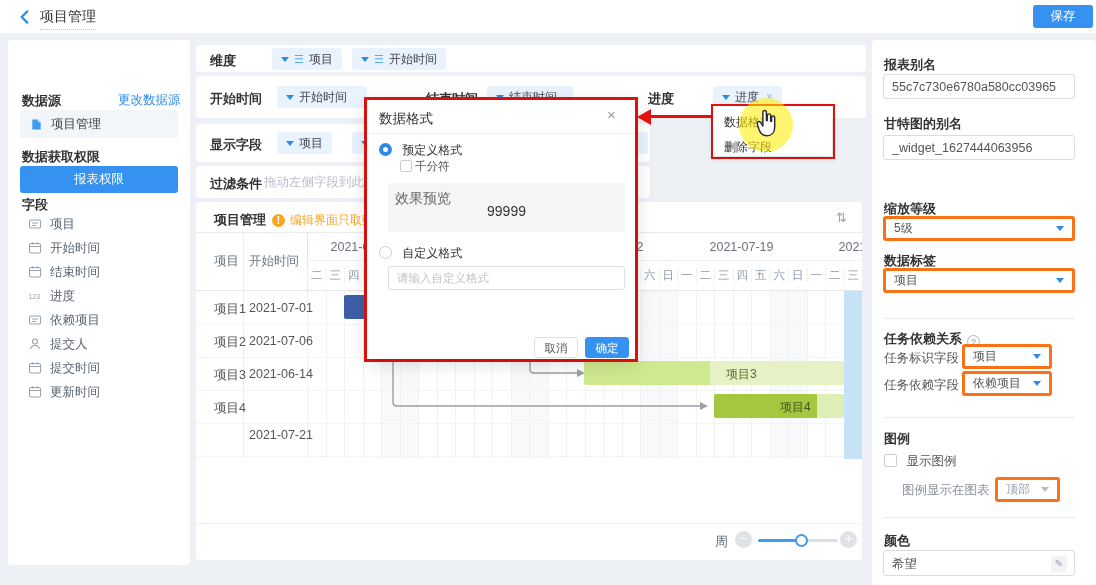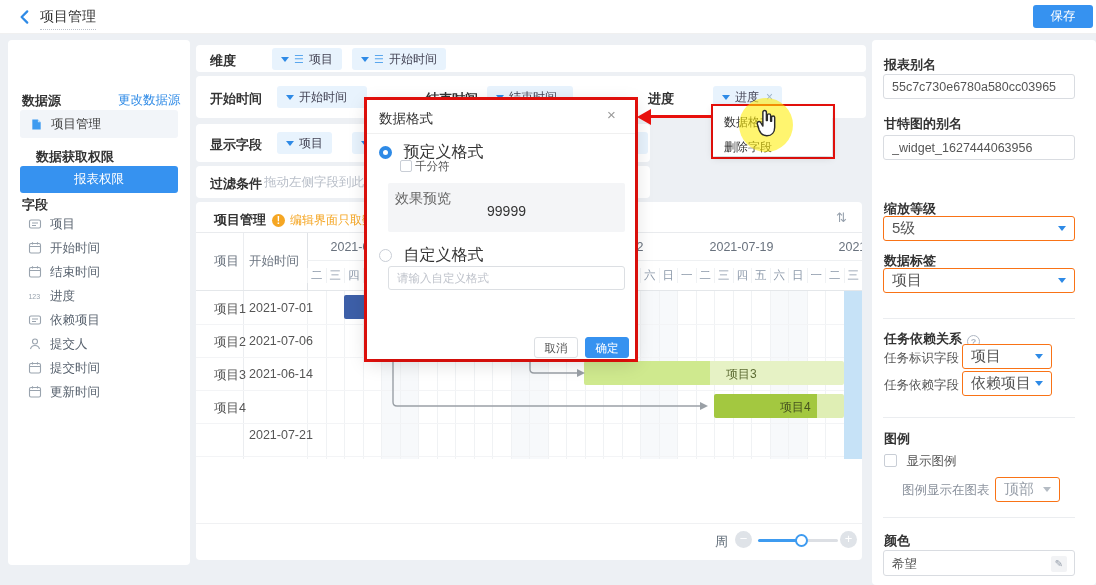--- a/index.html
+++ b/index.html
@@ -64,39 +64,39 @@
   .zbtn { position:absolute; top:7px; width:17px; height:17px; border-radius:50%; background:#dfe3e8; color:#fff; text-align:center; line-height:15px; font-size:13px; cursor:pointer; }
   .ztrack-blue { position:absolute; left:562px; top:15px; width:44px; height:3px; background:var(--bar-blue); border-radius:2px; cursor:pointer; }
   .ztrack-gray { position:absolute; left:606px; top:15px; width:36px; height:3px; background:#dcdfe4; border-radius:2px; cursor:pointer; }
   .zhandle { position:absolute; left:599px; top:10px; width:13px; height:13px; border-radius:50%; background:#fff; border:2.5px solid var(--bar-blue); cursor:grab; }
 
   
   .panel { left:872px; top:40px; width:224px; height:545px; padding:0; }
   .p-label { position:absolute; left:12px; font-weight:bold; font-size:13px; color:#333; }
   .p-sublabel { position:absolute; font-size:12.5px; color:#555; }
   .p-input { position:absolute; left:11px; width:192px; height:25px; border:1px solid #d9dce1; border-radius:3px; font-size:12.5px; color:#555; padding:0 8px; font-family:"Liberation Sans","DejaVu Sans",sans-serif; background:#fff; }
-  .p-select { position:absolute; border:1px solid #f97316; border-radius:3px; height:25px; display:flex; align-items:center; padding:0 8px; font-size:15px; color:#555; cursor:pointer; background:#fff; }
+  .p-select { position:absolute; border:3px solid #f97316; border-radius:3px; height:25px; display:flex; align-items:center; padding:0 8px; font-size:12px; color:#555; cursor:pointer; background:#fff; }
   .p-select .caret { margin-left:auto; }
   .p-select.disabled { color:#9aa1ab; }
   .p-select.disabled .caret { border-top-color:#b5bcc4; }
   .divider { position:absolute; left:11px; width:192px; border-top:1px solid #ebedf0; }
   .qicon { display:inline-block; width:13px; height:13px; border:1px solid #aeb6c2; border-radius:50%; color:#aeb6c2; font-size:9px; line-height:12px; text-align:center; margin-left:5px; vertical-align:-2px; }
   .checkbox { display:inline-block; width:13px; height:13px; border:1px solid #c9ced6; border-radius:2px; background:#fff; vertical-align:-2px; cursor:pointer; }
   .pencil { position:absolute; right:7px; top:5px; width:16px; height:16px; background:#f2f3f5; border-radius:2px; color:#98a1ad; font-size:10px; text-align:center; line-height:16px; cursor:pointer; }
 
   
   .modal-annot { position:absolute; left:364px; top:97px; width:274px; height:265px; border:3px solid var(--annotation-red); z-index:50; pointer-events:none; }
   .modal { position:absolute; left:0; top:0; width:268px; height:259px; background:#fff; box-shadow:0 4px 18px rgba(0,0,0,.15); pointer-events:auto; }
   .m-title { position:absolute; left:12px; top:10px; font-size:13.5px; color:#333; }
   .m-close { position:absolute; left:240px; top:6px; font-size:15px; color:#999; cursor:pointer; }
   .m-divider { position:absolute; left:0; top:33px; width:268px; border-top:1px solid #f0f0f0; }
   .radio { display:inline-block; width:13px; height:13px; border-radius:50%; vertical-align:-2px; margin-right:7px; cursor:pointer; }
   .radio.on { border:4px solid var(--link); background:#fff; }
   .radio.off { border:1px solid #c9ced6; background:#fff; }
-  .m-radiorow { position:absolute; left:12px; font-size:16px; color:#333; }
+  .m-radiorow { position:absolute; left:12px; font-size:12px; color:#333; }
   .m-cbrow { position:absolute; left:33px; top:59px; display:flex; gap:9px; font-size:11.5px; color:#555;flex-direction:column; }
   .m-cbrow .checkbox { width:12px; height:12px; margin-right:3px; }
   .m-preview { position:absolute; left:21px; top:83px; width:237px; height:49px; background:#f4f5f7; border-radius:2px; }
   .m-pvlabel { position:absolute; left:7px; top:7px; font-size:14px; color:#666; }
   .m-pvvalue { position:absolute; left:0; top:20px; width:237px; text-align:center; font-size:14px; color:#333; }
   .m-input { position:absolute; left:21px; top:166px; width:237px; height:24px; border:1px solid #dcdfe3; border-radius:3px; font-size:11.5px; padding:0 8px; color:#555; font-family:"Liberation Sans","DejaVu Sans",sans-serif; }
   .m-input::placeholder { color:#c0c4cc; }
   .m-btn { position:absolute; top:237px; width:44px; height:21px; border-radius:3px; font-size:11.5px; text-align:center; line-height:21px; cursor:pointer; }
   .m-cancel { left:167px; background:#fff; border:1px solid #dcdfe3; color:#555; }
   .m-ok { left:218px; background:var(--primary); border:1px solid var(--primary); color:#fff; }
@@ -128,21 +128,21 @@
   <span class="abs link-blue" style="left:110px;top:52px;">更改数据源</span>
   <div class="ds-item">
     <span style="display:inline-flex;">
       <svg width="13" height="13" viewBox="0 0 14 14">
           <path d="M2.5 1.5h6l3 3v8h-9z" fill="#3e9bf0"></path>
           <path d="M8.5 1.5v3h3" fill="#bfe0fa"></path>
         </svg>
     </span>
     <span>项目管理</span>
   </div>
-  <span class="abs sec-title" style="left:28px;top:108px;">数据获取权限</span>
+  <span class="abs sec-title" style="left:14px;top:108px;">数据获取权限</span>
   <button class="perm-btn">报表权限</button>
   <span class="abs sec-title" style="left:14px;top:156px;">字段</span>
   <div id="fields-list">
       <div class="field-row" style="top: 172px;">
         <span class="f-icon">
           <svg viewBox="0 0 14 14">
             <rect x="1.5" y="3" width="11" height="8" rx="1.5" fill="none" stroke="currentColor"></rect>
             <path d="M4 6h6M4 8.5h4" stroke="currentColor" fill="none"></path>
           </svg>
         </span>

